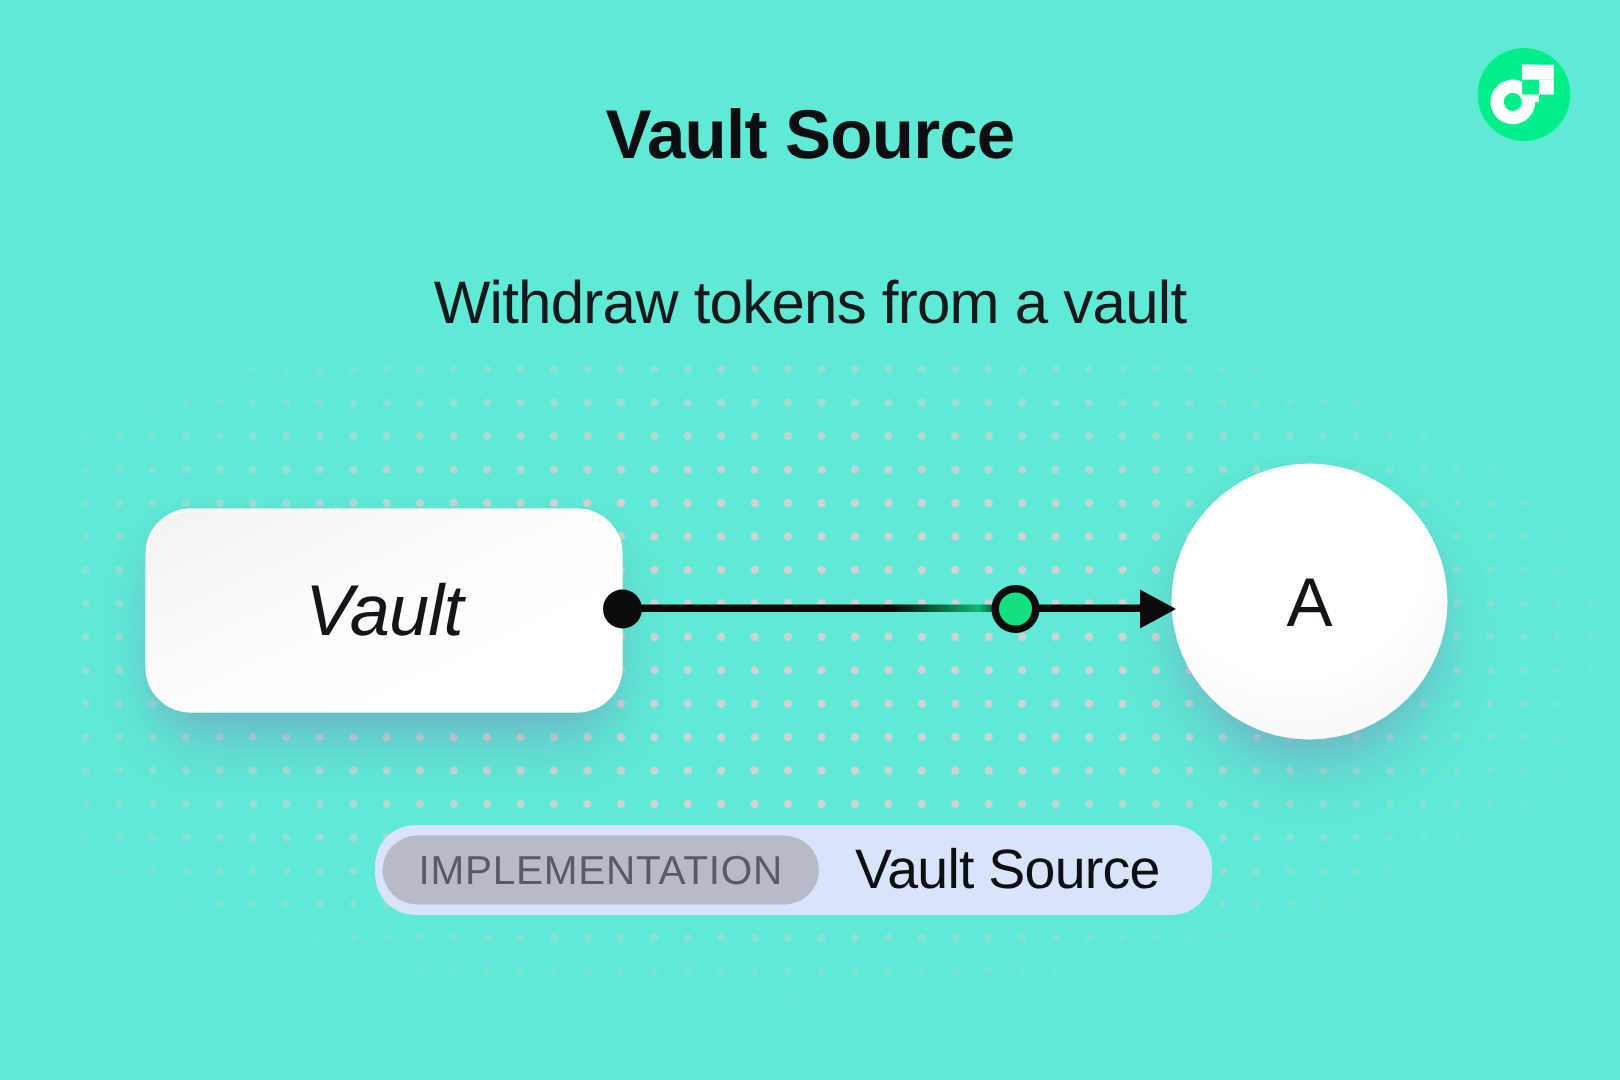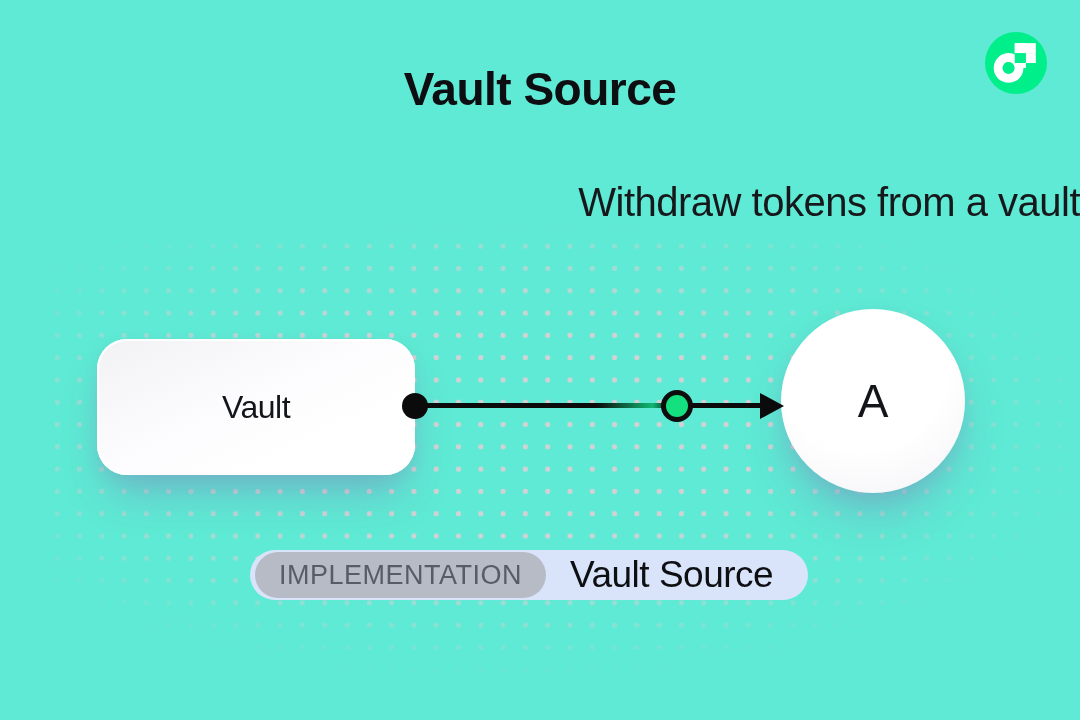--- a/index.html
+++ b/index.html
@@ -20,36 +20,36 @@
     -webkit-mask-image:radial-gradient(ellipse 58% 52% at 45% 42%,#000 42%,transparent 100%);
     mask-image:radial-gradient(ellipse 58% 52% at 45% 42%,#000 42%,transparent 100%);
   }
   .page-title{
     position:absolute;left:0;top:62px;width:100%;
     text-align:center;font-size:46px;font-weight:700;letter-spacing:-0.5px;
     color:#0d0e11;
   }
   .page-subtitle{
     position:absolute;left:0;top:180px;width:100%;
-    text-align:right;font-size:40px;font-weight:400;letter-spacing:-0.5px;
+    text-align:center;font-size:40px;font-weight:400;letter-spacing:-0.5px;
     color:#17181b;
   }
   .brand-logo{position:absolute;left:985px;top:32px;width:62px;height:62px;}
 
   
   .node-vault{
     position:absolute;left:97px;top:339px;width:318px;height:136px;
     border-radius:30px;
     background:linear-gradient(155deg,#f2f2f5 0%,#fcfcfe 45%,#ffffff 75%);
     box-shadow:0 26px 42px -10px rgba(124,124,182,0.45),
                0 6px 14px rgba(140,140,185,0.16),
                inset 0 0 0 2px rgba(255,255,255,0.9);
     display:flex;align-items:center;justify-content:center;
   }
-  .node-vault .node-label{font-size:32px;letter-spacing:-0.5px;color:#131519;}
+  .node-vault .node-label{font-size:48px;letter-spacing:-0.5px;color:#131519;font-style:italic;}
 
   
   .node-a{
     position:absolute;left:781px;top:309px;width:184px;height:184px;
     border-radius:50%;
     background:radial-gradient(circle at 44% 30%,#ffffff 52%,#f2f2f6 100%);
     box-shadow:0 26px 46px -10px rgba(124,124,182,0.45),
                0 6px 14px rgba(140,140,185,0.16);
     display:flex;align-items:center;justify-content:center;
   }
@@ -70,21 +70,21 @@
     background:#15e07f;
   }
   .edge-arrowhead{
     position:absolute;left:760px;top:393px;width:0;height:0;
     border-top:13px solid transparent;border-bottom:13px solid transparent;
     border-left:24px solid #0b0b0b;
   }
 
   
   .badge{
-    position:absolute;left:250px;top:550px;width:558px;height:50px;
+    position:absolute;left:250px;top:550px;width:558px;height:60px;
     border-radius:27px;background:#d9e4fb;
     display:flex;align-items:center;
   }
   .badge-kind{
     margin-left:5px;height:46px;border-radius:23px;background:#b6bbc6;
     display:flex;align-items:center;padding:0 24px;
     font-size:27px;letter-spacing:0.5px;color:#575c65;font-weight:400;
   }
   .badge-value{
     margin-left:24px;font-size:37px;letter-spacing:-0.5px;color:#0e0f12;

